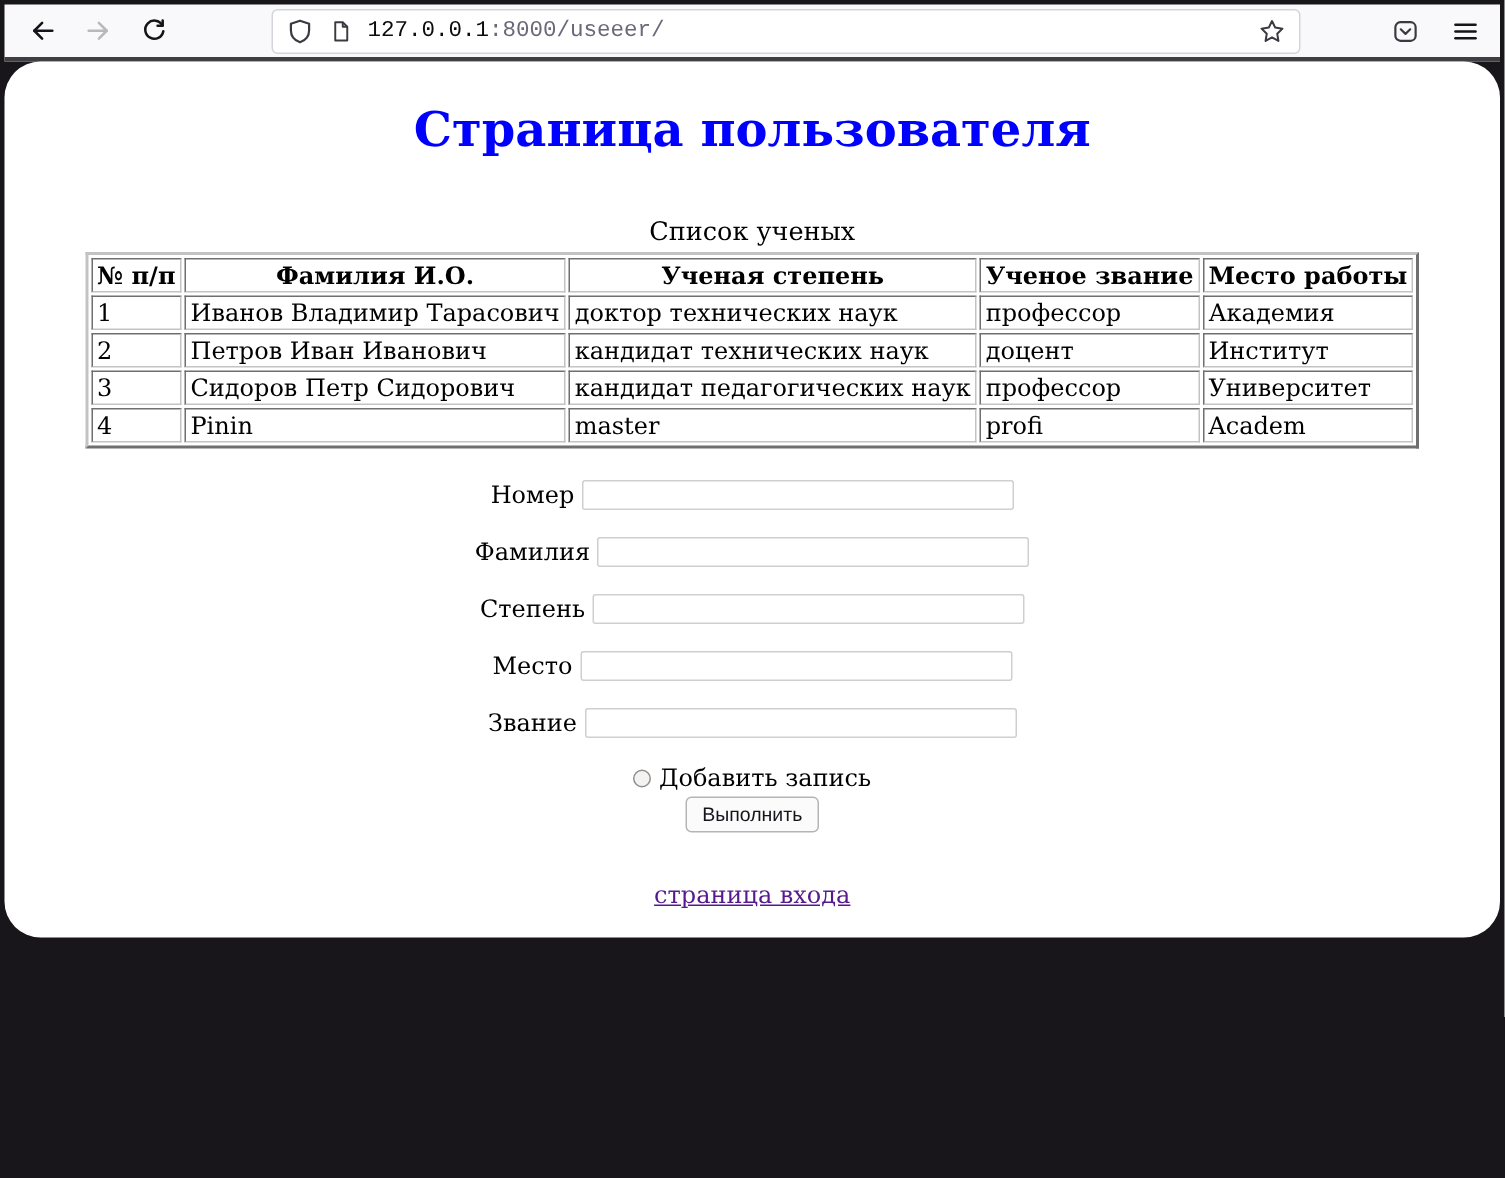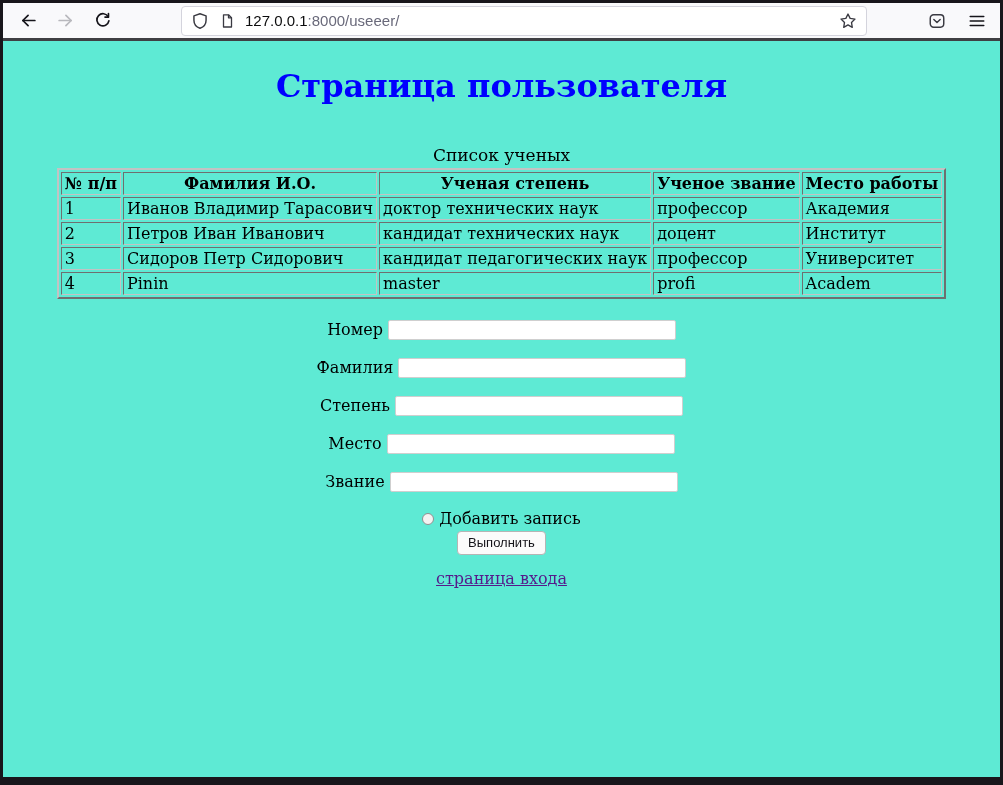--- a/index.html
+++ b/index.html
@@ -15,21 +15,21 @@
     padding: 3px 3px 5px 3px;
   }
   
   .toolbar {
     height: 38px;
     background: #f9f9fb;
     display: flex;
     align-items: center;
     padding: 0 8px 0 10px;
     border-bottom: 3px solid #3f3f43;
-    font-family: Liberation Sans, sans-serif;
+    font-family: Liberation Mono, monospace;
   }
   .navbtn {
     width: 30px; height: 30px;
     display: flex; align-items: center; justify-content: center;
     border: none; background: transparent; padding: 0;
     border-radius: 4px;
   }
   .navbtn + .navbtn { margin-left: 7px; }
   .urlbar {
     width: 686px; height: 30px;
@@ -50,24 +50,25 @@
   }
   .urltext .host { color: #0c0c0d; }
   .right-icons {
     margin-left: auto;
     display: flex; align-items: center;
   }
   .right-icons .navbtn + .navbtn { margin-left: 10px; }
   svg.icon { display: block; }
   
   .content {
-    height: 736px;
-    background: #5eead4;
+    height: 584px;
+    background: #ffffff;
     text-align: center;
     overflow: hidden;
+    border-radius: 24px;
   }
   h1.pagetitle {
     color: #0000ff;
     font-size: 32px;
     font-weight: bold;
     margin: 26px 0 0 0;
   }
   h2.pageheading {
     color: #000000;
     font-size: 24px;
@@ -129,21 +130,21 @@
   .btnrow { margin-top: 3px; }
   button.exec {
     font-family: "Liberation Sans", sans-serif;
     font-size: 13px;
     color: #15141a;
     background: #fbfbfb;
     border: 1px solid #b5b5b5;
     border-radius: 4px;
     padding: 3px 10px 4px 10px;
   }
-  .linkrow { margin-top: 14px; }
+  .linkrow { margin-top: 32px; }
   .linkrow a {
     color: #551a8b;
     font-size: 16px;
     text-decoration: underline;
   }
 </style>
 </head>
 <body>
 
 <div class="window">

